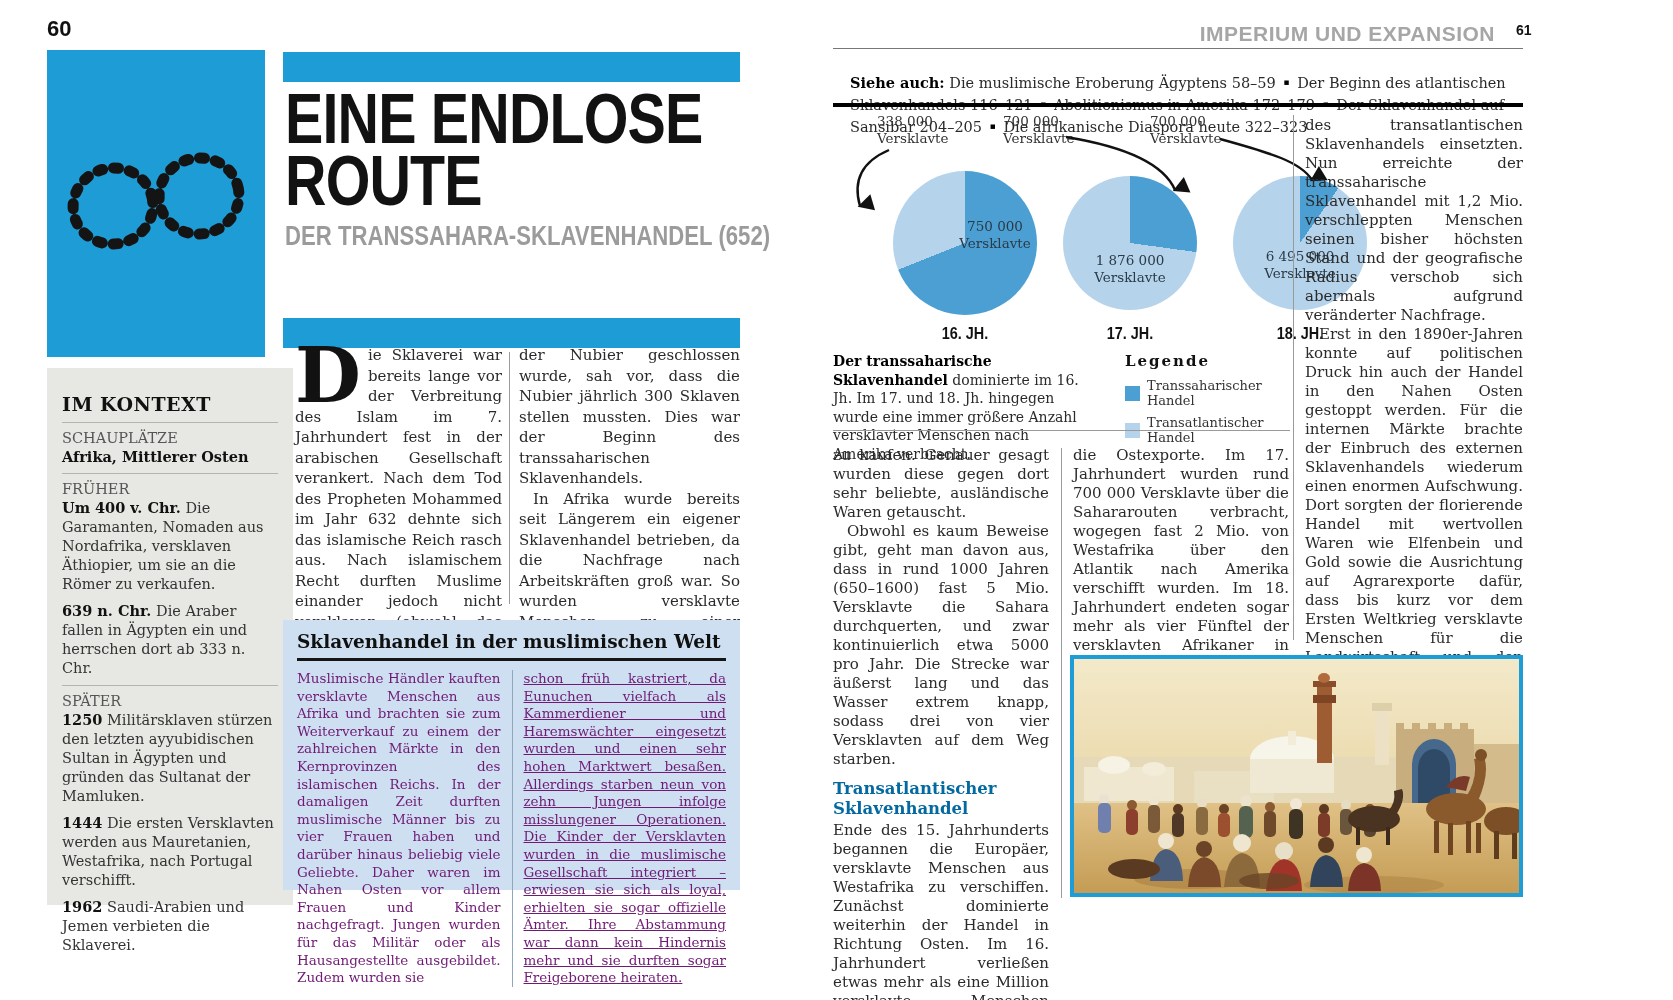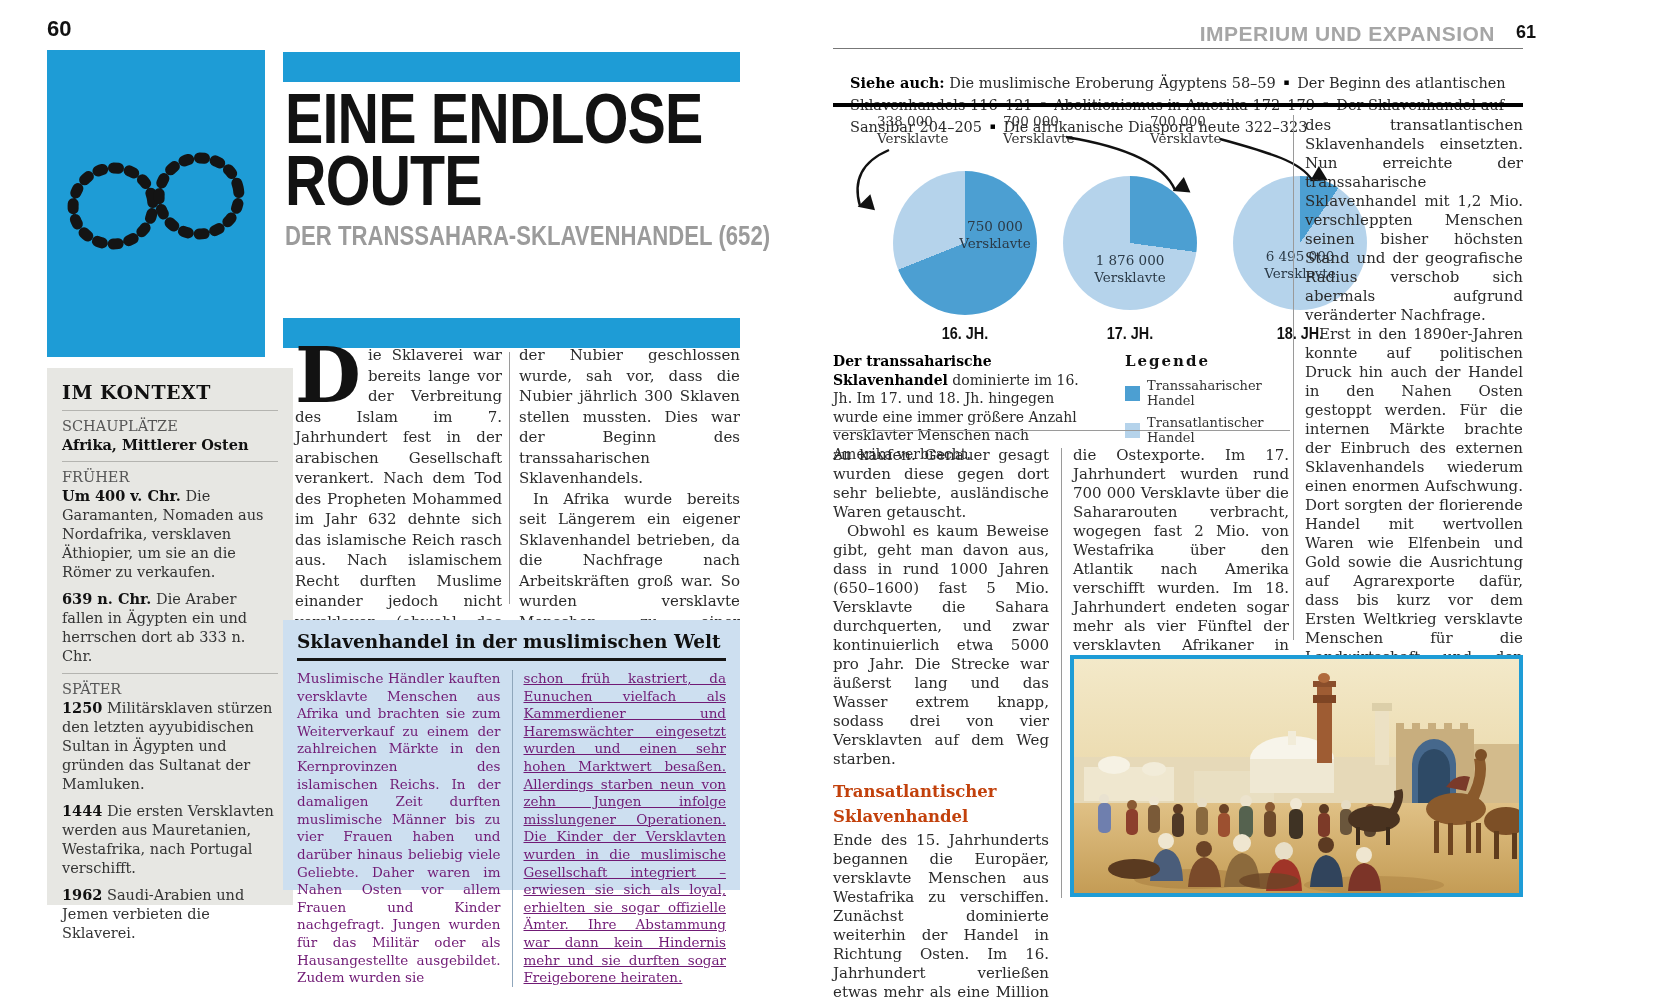--- a/index.html
+++ b/index.html
@@ -4,58 +4,58 @@
 <style>
   html,body{margin:0;padding:0;background:#ffffff;}
   .spread{position:relative;width:1673px;height:1000px;background:#fff;font-family:"DejaVu Serif",serif;color:#222;overflow:hidden;}
   .abs{position:absolute;}
   
   .pagenum{font-family:"Liberation Sans",sans-serif;font-weight:bold;font-size:22px;color:#111;}
   .blue-panel{left:47px;top:50px;width:218px;height:307px;background:#1E9CD6;display:flex;align-items:center;justify-content:center;}
   .bar{background:#1E9CD6;height:30px;width:457px;left:283px;}
   .title-line{font-family:"Liberation Sans",sans-serif;font-weight:bold;color:#121212;font-size:70px;line-height:62px;letter-spacing:-1px;transform:scaleX(0.82);transform-origin:left;white-space:nowrap;}
   .subtitle{font-family:"Liberation Sans",sans-serif;font-weight:bold;color:#9b9b9b;font-size:27px;letter-spacing:0;transform:scaleX(0.82);transform-origin:left;white-space:nowrap;}
-  .kontext{left:47px;top:368px;width:246px;height:537px;background:#e7e7e3;box-sizing:border-box;padding:13px 15px;}
+  .kontext{left:47px;top:368px;width:246px;height:537px;background:#e7e7e3;box-sizing:border-box;padding:25px 15px;}
   .kontext h3{margin:0 0 6px 0;font-size:19px;letter-spacing:0.5px;color:#111;}
   .k-rule{border:none;border-top:1px solid #b4b4b0;margin:7px 0;}
   .k-label{font-size:14.5px;color:#555;margin:2px 0 1px 0;}
   .k-entry{font-size:14.5px;line-height:19px;margin:0 0 7px 0;color:#333;}
   .k-entry b{color:#111;}
   .body-col{font-size:15px;line-height:20.5px;text-align:justify;color:#2a2a2a;hyphens:auto;}
   .dropcap{float:left;font-size:76px;line-height:58px;font-weight:bold;color:#121212;padding:2px 7px 0 0;}
   .vrule{width:1px;background:#9a9a9a;}
   .hrule{height:1px;background:#9a9a9a;}
   .infobox{left:283px;top:620px;width:457px;height:270px;background:#cddff0;box-sizing:border-box;padding:11px 14px;}
   .infobox h3{margin:0;font-size:18.5px;color:#101010;padding-bottom:6px;border-bottom:3px solid #151515;}
   .ib-cols{display:flex;margin-top:9px;}
   .ib-col{font-size:13.5px;line-height:17.6px;text-align:justify;color:#701a75;width:50%;box-sizing:border-box;hyphens:auto;}
   .ib-col.first{padding-right:11px;}
   .ib-col.second{padding-left:11px;border-left:1px solid #8fa6bb;text-decoration:underline;}
   
   .rp-header{left:950px;top:22px;width:545px;text-align:right;font-family:"Liberation Sans",sans-serif;font-weight:bold;font-size:21px;color:#a6a6a6;letter-spacing:0.5px;}
-  .rp-pagenum{left:1516px;top:22px;font-family:"Liberation Sans",sans-serif;font-weight:bold;font-size:18px;color:#111;}
+  .rp-pagenum{left:1516px;top:22px;font-family:"Liberation Sans",sans-serif;font-weight:bold;font-size:14px;color:#111;}
   .see-also{left:833px;top:55px;width:690px;font-size:14.5px;line-height:21px;color:#2a2a2a;}
   .see-also b{color:#000;}
   .sep{font-size:9px;vertical-align:3px;padding:0 3px;color:#000;}
   .rule-thick{left:833px;top:103px;width:690px;height:4px;background:#000;}
   .pie{border-radius:50%;}
   .callout{font-size:13.5px;line-height:17px;color:#333;white-space:pre-line;}
   .inner-label{font-size:13.5px;line-height:17px;color:#2b3a47;white-space:pre-line;text-align:center;}
   .century{font-family:"Liberation Sans",sans-serif;font-weight:bold;font-size:17px;color:#111;text-align:center;transform:scaleX(0.85);}
   .chart-caption{left:833px;top:352px;width:258px;font-size:14px;line-height:18.5px;color:#2a2a2a;}
   .chart-caption b{color:#000;}
   .legend{left:1125px;top:352px;width:168px;}
   .legend h4{margin:0 0 8px 0;font-size:15px;letter-spacing:2px;color:#111;}
   .legend-row{display:flex;align-items:center;margin-bottom:7px;}
   .swatch{width:15px;height:15px;margin-right:7px;flex:0 0 auto;}
   .legend-row span{font-size:13px;color:#333;}
   .r-col{font-size:15px;line-height:19px;text-align:justify;color:#2a2a2a;hyphens:auto;}
   .r-col p{margin:0;}
   .r-col p + p{text-indent:14px;}
-  .r-subhead{font-weight:bold;font-size:16.5px;line-height:25px;color:#c2410c;margin:10px 0 2px 0 !important;text-indent:0 !important;}
+  .r-subhead{font-weight:bold;font-size:16.5px;line-height:20px;color:#0369a1;margin:10px 0 2px 0 !important;text-indent:0 !important;}
   .pic-caption{font-size:13.2px;line-height:16.5px;color:#3a3a3a;text-align:left;margin-top:28px !important;text-indent:0 !important;}
   .pic-caption b{font-style:italic;color:#111;}
   .painting{left:1070px;top:655px;width:453px;height:242px;box-sizing:border-box;border:4px solid #1E9CD6;background:#e9dcb8;}
 </style>
 </head>
 <body>
 
 <div class="spread">
 
   <div class="abs pagenum" style="left:47px;top:16px;">60</div>

